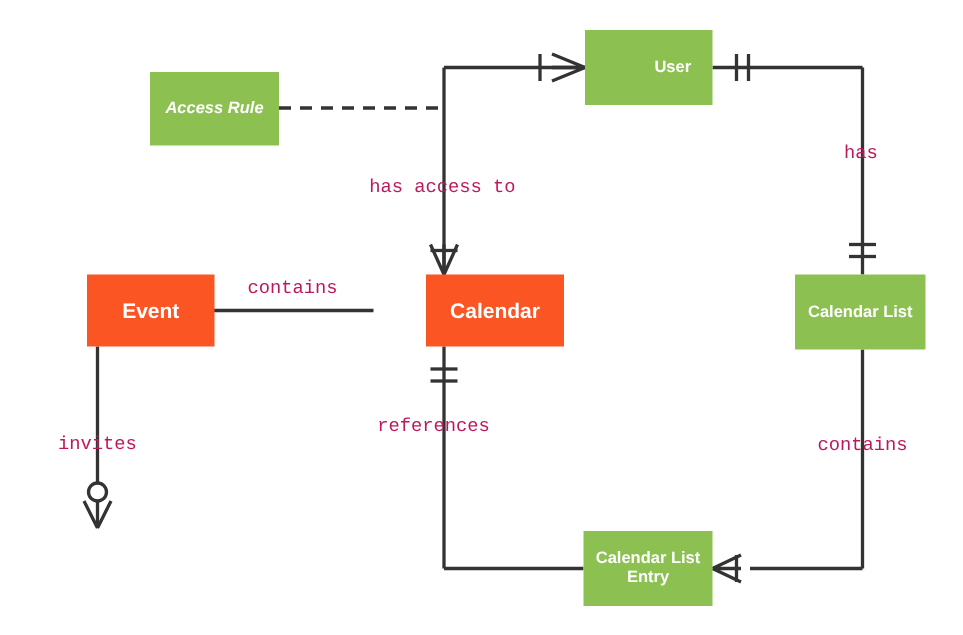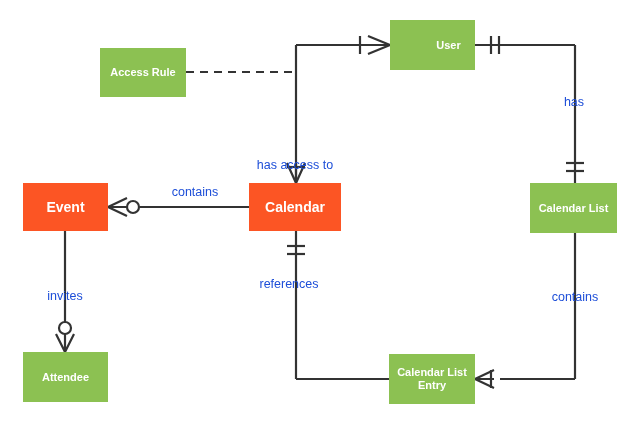--- a/index.html
+++ b/index.html
@@ -30,34 +30,35 @@
     align-items: center;
     justify-content: center;
     text-align: center;
     color: #ffffff;
     font-weight: bold;
     line-height: 1.15;
     box-sizing: border-box;
     z-index: 3;
   }
   .entity-green { background: #8cc152; }
-  .entity-orange { background: #fc5524; }
+  .entity-orange { background: #fc5524; margin-left: 35px; }
   .entity-label {
     display: block;
     white-space: pre-line;
     padding: 0 3px;
   }
   .rel-label {
     position: absolute;
-    color: #1d4ed8;
+    color: #be185d;
     font-size: 12.5px;
     white-space: nowrap;
     transform: translate(-50%, -50%);
     z-index: 4;
     background: transparent;
+    font-family: Liberation Mono, monospace;
   }
 </style>
 </head>
 <body>
 
 <div id="diagram-canvas">
 
   <svg id="er-svg" viewBox="0 0 642 423">
     <g stroke="#333333" stroke-width="2.2" fill="none" stroke-linecap="butt">
 
@@ -105,50 +106,47 @@
       <path d="M575,233 L575,379"></path>
       <path d="M575,379 L500,379"></path>
 
       <path d="M491,370 L491,388"></path>
 
       <path d="M475,379 L494,370 M475,379 L494,388 M475,379 L494,379"></path>
 
     </g>
   </svg>
 
-  <div class="entity-box entity-green" style="left:100px; top:48px; width:86px; height:49px; font-size:11px;">
+  <div class="entity-box entity-green" style="left:100px; top:48px; width:86px; height:49px; font-size:11px;font-style:italic;">
     <span class="entity-label">Access Rule</span>
   </div>
 
   <div class="entity-box entity-green" style="left:390px; top:20px; width:85px; height:50px; font-size:11px;padding-left:32px;">
     <span class="entity-label">User</span>
   </div>
 
   <div class="entity-box entity-orange" style="left:23px; top:183px; width:85px; height:48px; font-size:14px;">
     <span class="entity-label">Event</span>
   </div>
 
   <div class="entity-box entity-orange" style="left:249px; top:183px; width:92px; height:48px; font-size:14px;justify-content:center;">
     <span class="entity-label">Calendar</span>
   </div>
 
   <div class="entity-box entity-green" style="left:530px; top:183px; width:87px; height:50px; font-size:11px;">
     <span class="entity-label">Calendar List</span>
   </div>
 
-  <div class="entity-box entity-green" style="left:23px; top:352px; width:85px; height:50px; font-size:11px;">
-    <span class="entity-label">Attendee</span>
-  </div>
 
   <div class="entity-box entity-green" style="left:389px; top:354px; width:86px; height:50px; font-size:11px;">
     <span class="entity-label">Calendar List
 Entry</span>
   </div>
 
-  <div class="rel-label" style="left:295px; top:125px;margin-top:40px;">has access to</div>
+  <div class="rel-label" style="left:295px; top:125px;">has access to</div>
 
   <div class="rel-label" style="left:195px; top:192px;">contains</div>
 
   <div class="rel-label" style="left:65px; top:296px;">invites</div>
 
   <div class="rel-label" style="left:289px; top:284px;">references</div>
 
   <div class="rel-label" style="left:574px; top:102px;">has</div>
 
   <div class="rel-label" style="left:575px; top:297px;">contains</div>

